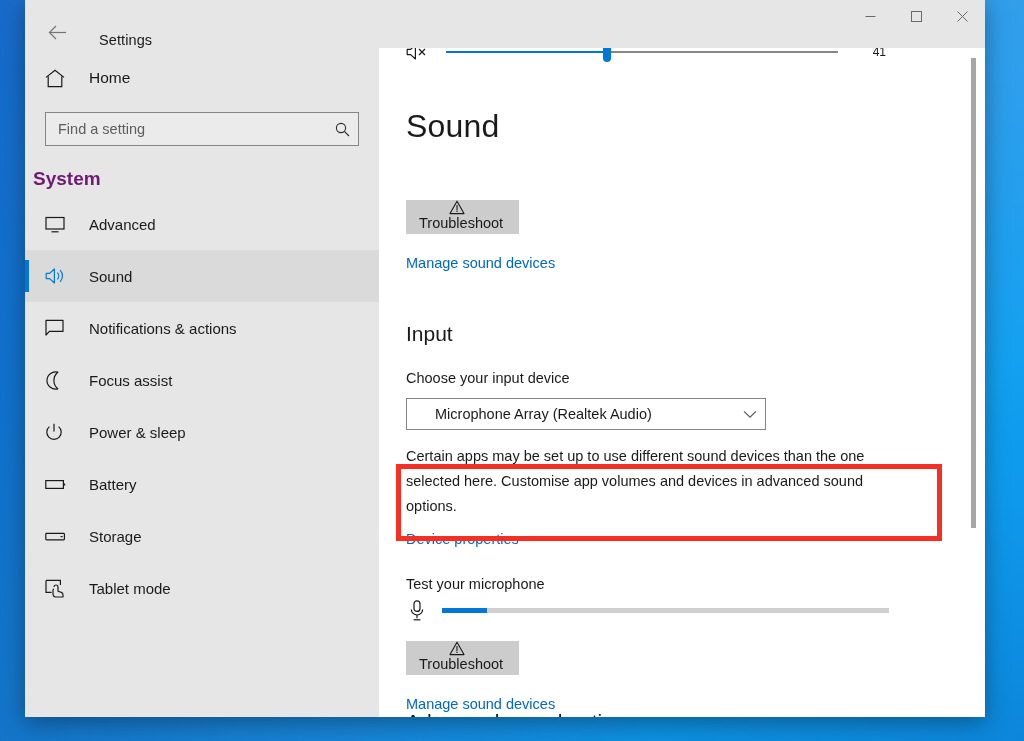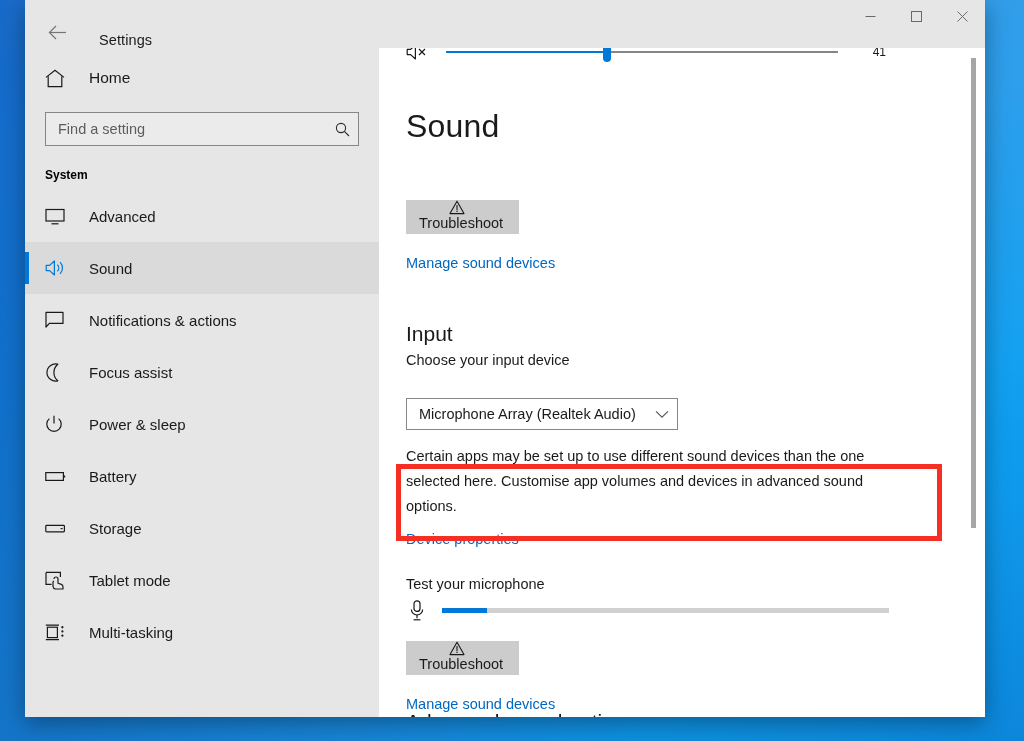--- a/index.html
+++ b/index.html
@@ -129,24 +129,24 @@
     outline: none;
     background: transparent;
     font-family: "Liberation Sans", sans-serif;
     font-size: 14.5px;
     color: #1a1a1a;
   }
   .search-wrap input::placeholder { color: #5d5d5d; opacity: 1; }
   .search-icon { color: #2b2b2b; display: flex; align-items: center; padding-left: 4px; }
 
   .section-label {
-    font-size: 12px;
+    font-size: 19px;
     font-weight: bold;
-    color: #000000;
-    padding: 22px 0 8px 20px;
+    color: #701a75;
+    padding: 22px 0 8px 8px;
   }
 
   .nav-item {
     display: flex;
     align-items: center;
     height: 52px;
     padding-left: 20px;
     position: relative;
   }
   .nav-item .sel-bar {
@@ -278,27 +278,27 @@
     color: #1a1a1a;
     font-weight: normal;
   }
 
   .field-label {
     font-size: 14.5px;
     color: #1a1a1a;
   }
 
   .combo {
-    width: 272px;
+    width: 360px;
     height: 32px;
     border: 1px solid #868686;
     background: #ffffff;
     display: flex;
     align-items: center;
-    padding: 0 8px 0 12px;
+    padding: 0 8px 0 28px;
     font-size: 14.5px;
     color: #1a1a1a;
   }
   .combo .cval { flex: 1 1 auto; white-space: nowrap; overflow: hidden; }
   .combo .chev { color: #5a5a5a; display: flex; align-items: center; }
 
   .para {
     width: 500px;
     font-size: 14.5px;
     line-height: 25px;
@@ -511,31 +511,20 @@
           <span class="sel-bar"></span>
           <span class="ic">
             <svg width="21" height="19" viewBox="0 0 21 19" fill="none" stroke="currentColor" stroke-width="1.2">
               <path d="M1 1.4 H15.4 V6 M1 1.4 V13.4 H6.6"></path>
               <path d="M9 8 A2 2 0 0 1 13 8 V12.2 L16.4 13.4 A2.6 2.6 0 0 1 18 16 V18 H10.4 A3 3 0 0 1 8 15.4 V11 A1.5 1.5 0 0 1 9 10" stroke-linejoin="round"></path>
             </svg>
           </span>
           <span class="lbl">Tablet mode</span>
         </div>
 
-        <div class="nav-item">
-          <span class="sel-bar"></span>
-          <span class="ic">
-            <svg width="20" height="17" viewBox="0 0 20 17" fill="none" stroke="currentColor" stroke-width="1.2">
-              <rect x="2.4" y="3.2" width="10" height="10.4"></rect>
-              <path d="M0.8 1.2 H14 M0.8 15.6 H14"></path>
-              <path d="M17.4 3.2 V3.3 M17.4 7.4 V7.5 M17.4 11.6 V11.7" stroke-width="2.2" stroke-linecap="round"></path>
-            </svg>
-          </span>
-          <span class="lbl">Multi-tasking</span>
-        </div>
 
       </div>
 
       <div class="content">
 
         <div class="clipped-slider">
           <span class="spk">
             <svg width="22" height="18" viewBox="0 0 22 18" fill="none" stroke="currentColor" stroke-width="1.2">
               <path d="M1.2 6.4 H4.6 L9.4 2 V16 L4.6 11.6 H1.2 Z" stroke-linejoin="round"></path>
               <path d="M13 6 L19 12 M19 6 L13 12"></path>
@@ -563,21 +552,21 @@
                 </svg>
               </span>
               <span>Troubleshoot</span>
             </button>
           </div>
 
           <a class="link" href="#" style="position:absolute; left:27px; top:107px;">Manage sound devices</a>
 
           <div class="h2" style="position:absolute; left:27px; top:174px;">Input</div>
 
-          <div class="field-label" style="position:absolute; left:27px; top:204px;">Choose your input device</div>
+          <div class="field-label" style="position:absolute; left:27px; top:222px;">Choose your input device</div>
 
           <div class="combo" style="position:absolute; left:27px; top:250px;">
             <span class="cval">Microphone Array (Realtek Audio)</span>
             <span class="chev">
               <svg width="14" height="9" viewBox="0 0 14 9" fill="none" stroke="currentColor" stroke-width="1.2">
                 <path d="M1 1.4 L7 7.2 L13 1.4"></path>
               </svg>
             </span>
           </div>
 

